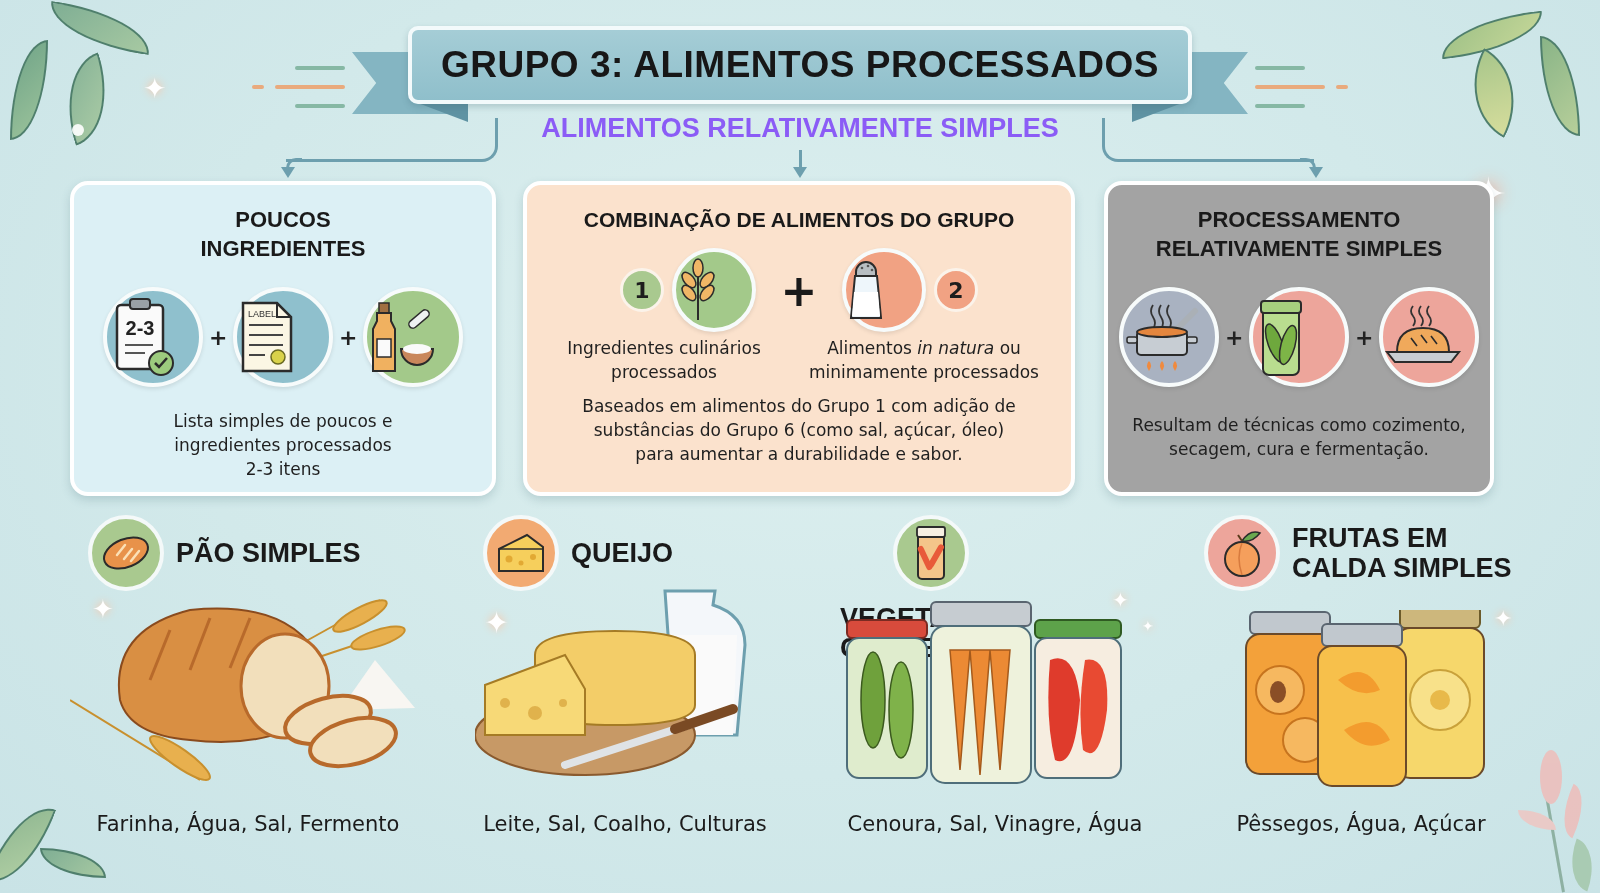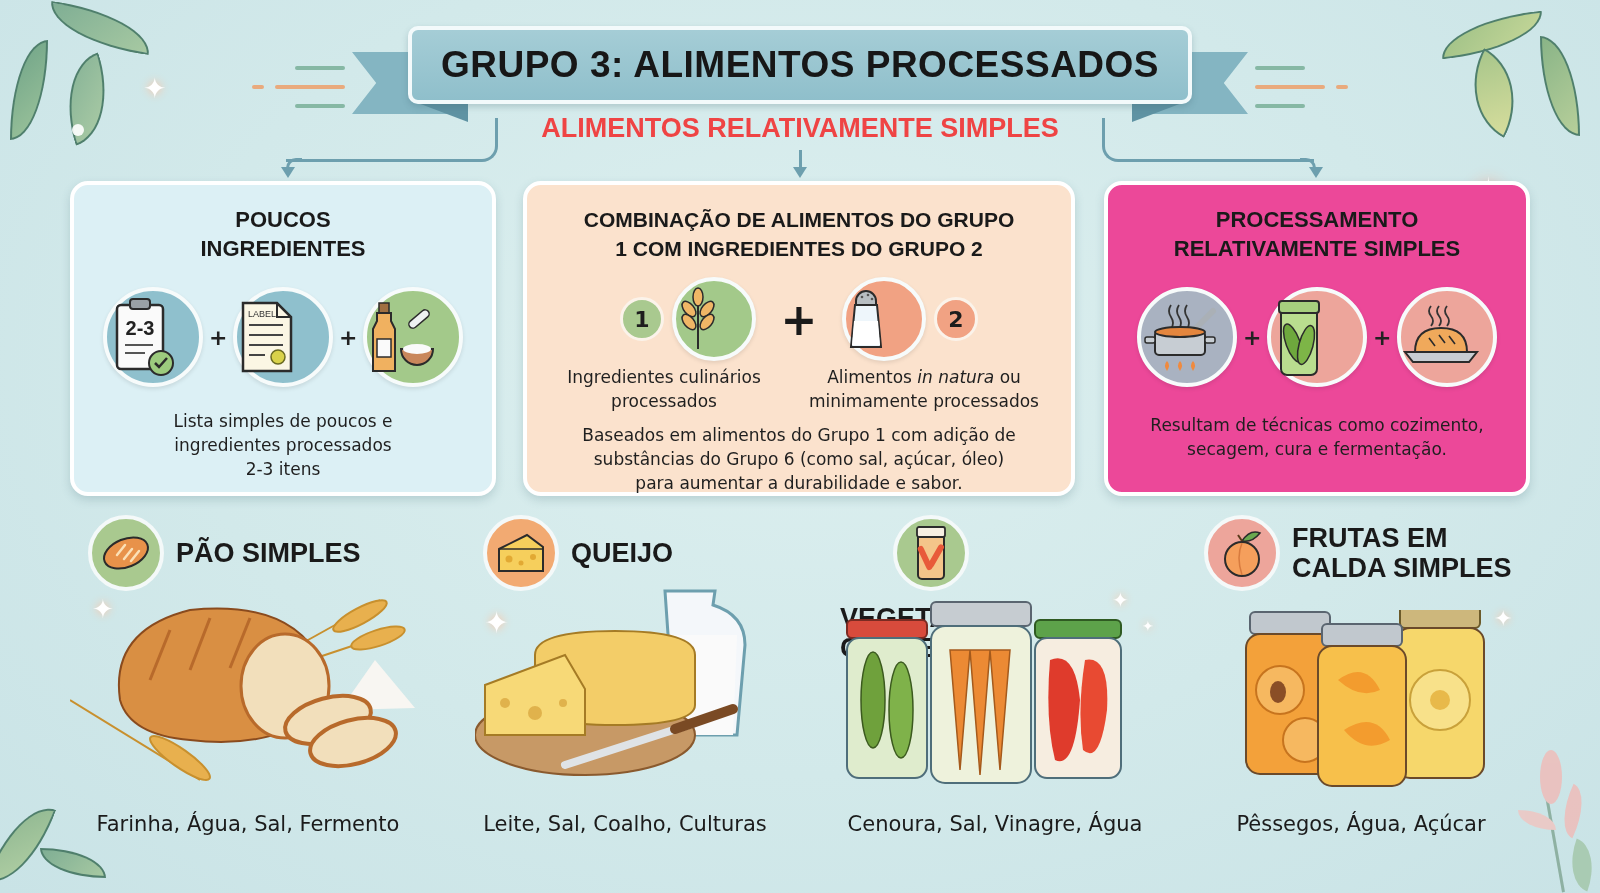--- a/index.html
+++ b/index.html
@@ -23,21 +23,21 @@
   .ribbon-fold.left { left: 410px; clip-path: polygon(0 0, 100% 0, 100% 100%); }
   .ribbon-fold.right { left: 1132px; clip-path: polygon(0 0, 100% 0, 0 100%); }
   .title-banner {
     position: absolute; left: 408px; top: 26px; width: 784px; height: 78px;
     background: linear-gradient(#a5cdd6, #8fbfcb);
     border: 4px solid #f3fafb; border-radius: 10px;
     display: flex; align-items: center; justify-content: center;
     box-shadow: 0 3px 6px rgba(60,100,110,.25);
   }
   .title-banner span { font-family: "Liberation Sans", sans-serif; font-weight: 700; font-size: 37px; letter-spacing: .5px; color: #171717; }
-  .subtitle { position: absolute; left: 0; width: 1600px; top: 113px; text-align: center; font-family: "Liberation Sans", sans-serif; font-weight: 700; font-size: 27px; color: #ef4444; }
+  .subtitle { position: absolute; left: 0; width: 1600px; top: 113px; text-align: center; font-family: "Liberation Sans", sans-serif; font-weight: 700; font-size: 27px; color: #8b5cf6; }
 
   .speed-line { position: absolute; height: 4px; border-radius: 3px; }
 
   
   .conn { position: absolute; border-color: #6d9fae; border-style: solid; border-width: 0; }
   .arrowhead { position: absolute; width: 0; height: 0; border-left: 7px solid transparent; border-right: 7px solid transparent; border-top: 11px solid #6d9fae; }
 
   
   .card {
     position: absolute; top: 181px; height: 315px; border-radius: 18px;
@@ -165,21 +165,20 @@
   <p style="margin-top:22px;">
     <span>Lista simples de poucos e</span><br>
     <span>ingredientes processados</span><br>
     <span>2-3 itens</span>
   </p>
 </div>
 
 <div class="card" style="left:523px;width:552px;background:#fbe2cd;">
   <h2 style="font-size:21px;">
     <span>COMBINAÇÃO DE ALIMENTOS DO GRUPO</span><br>
-    <span>1 COM INGREDIENTES DO GRUPO 2</span>
   </h2>
   <div class="icon-row" style="margin-top:14px;gap:8px;">
     <div style="width:44px;height:44px;border-radius:50%;background:#a9c98f;border:3px solid #fbf3ea;display:flex;align-items:center;justify-content:center;font-weight:700;font-size:22px;">
       <span>1</span>
     </div>
     <div class="icon-circle" style="width:84px;height:84px;background:#a3c98a;">
       <svg width="44" height="64" viewBox="0 0 44 64">
         <line x1="22" y1="10" x2="22" y2="62" stroke="#2b2b2b" stroke-width="2"></line>
         <ellipse cx="22" cy="10" rx="5" ry="9" fill="#f0b666" stroke="#2b2b2b" stroke-width="1.5"></ellipse>
         <ellipse cx="13" cy="22" rx="5" ry="9" fill="#f0b666" stroke="#2b2b2b" stroke-width="1.5" transform="rotate(-40 13 22)"></ellipse>
@@ -213,21 +212,21 @@
       <span>minimamente processados</span>
     </p>
   </div>
   <p style="margin-top:10px;">
     <span>Baseados em alimentos do Grupo 1 com adição de</span><br>
     <span>substâncias do Grupo 6 (como sal, açúcar, óleo)</span><br>
     <span>para aumentar a durabilidade e sabor.</span>
   </p>
 </div>
 
-<div class="card" style="left:1104px;width:426px;background:#ec4899;">
+<div class="card" style="left:1104px;width:390px;background:#a3a3a3;">
   <h2>
     <span>PROCESSAMENTO</span><br>
     <span>RELATIVAMENTE SIMPLES</span>
   </h2>
   <div class="icon-row">
     <div class="icon-circle" style="background:#a9b2c1;">
       <svg width="80" height="76" viewBox="0 0 80 76">
         <path d="M30 6 q-4 6 0 12 q4 6 0 12" fill="none" stroke="#333" stroke-width="1.8"></path>
         <path d="M38 6 q-4 6 0 12 q4 6 0 12" fill="none" stroke="#333" stroke-width="1.8"></path>
         <path d="M46 6 q-4 6 0 12 q4 6 0 12" fill="none" stroke="#333" stroke-width="1.8"></path>

